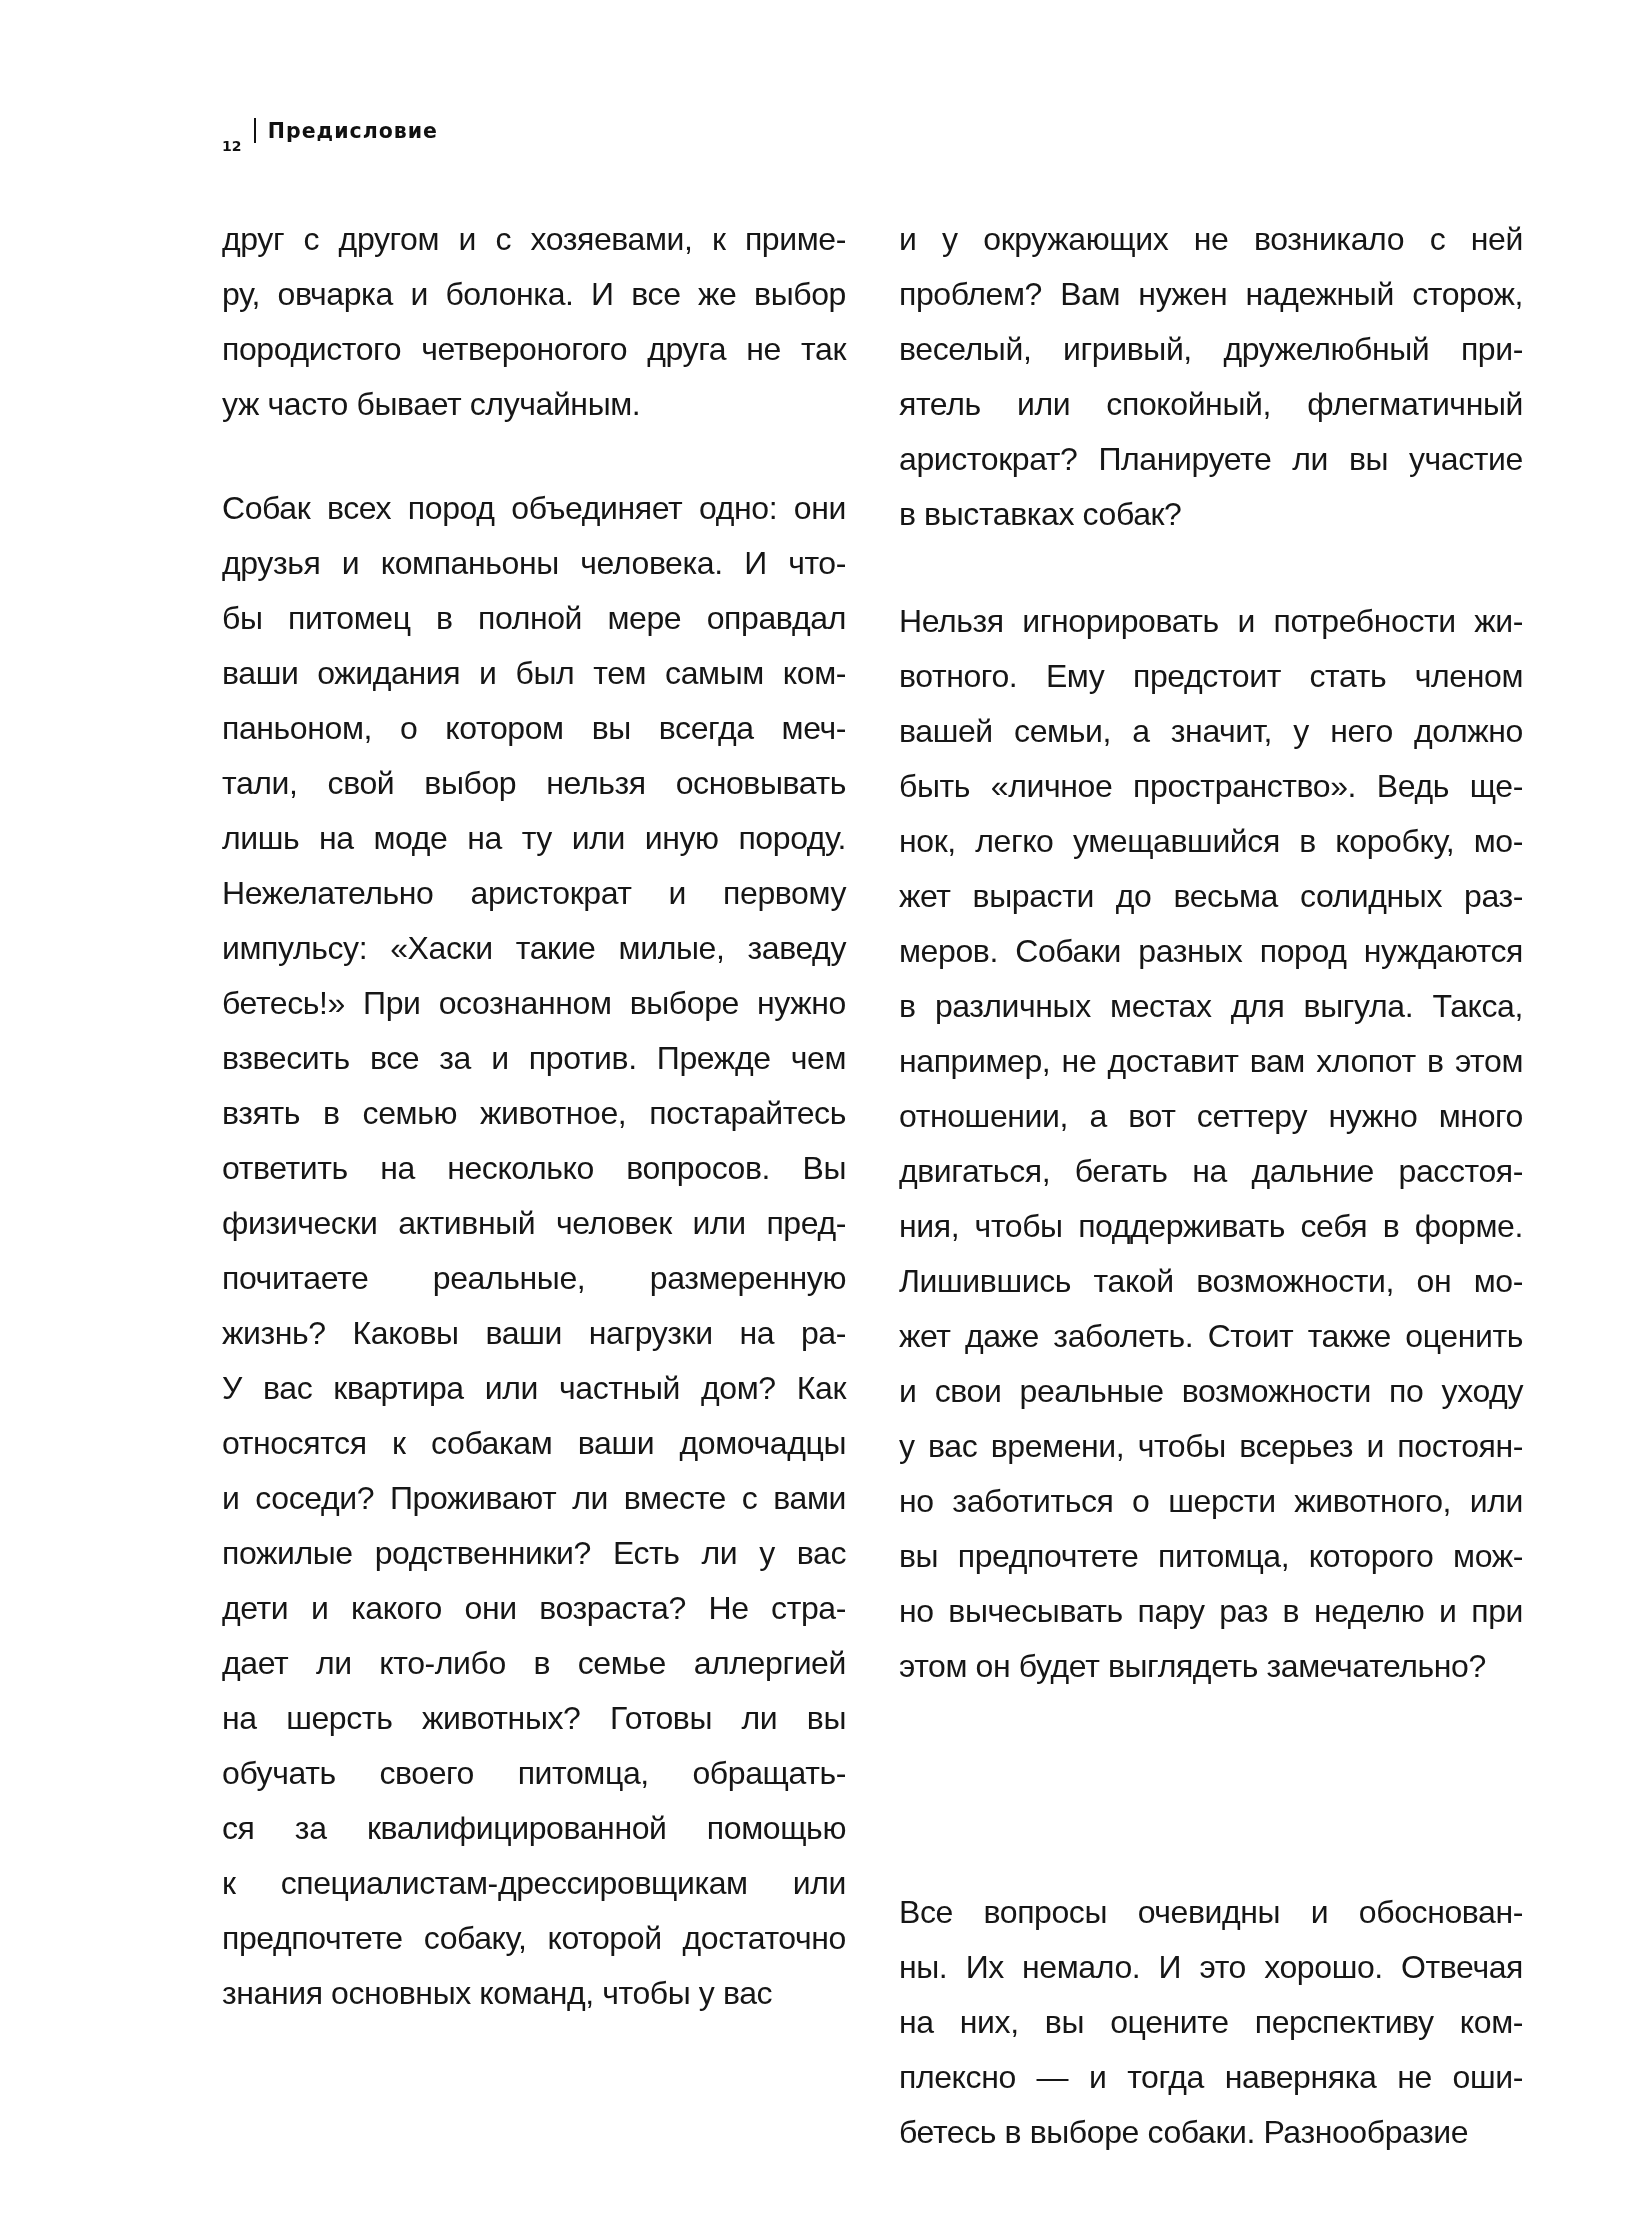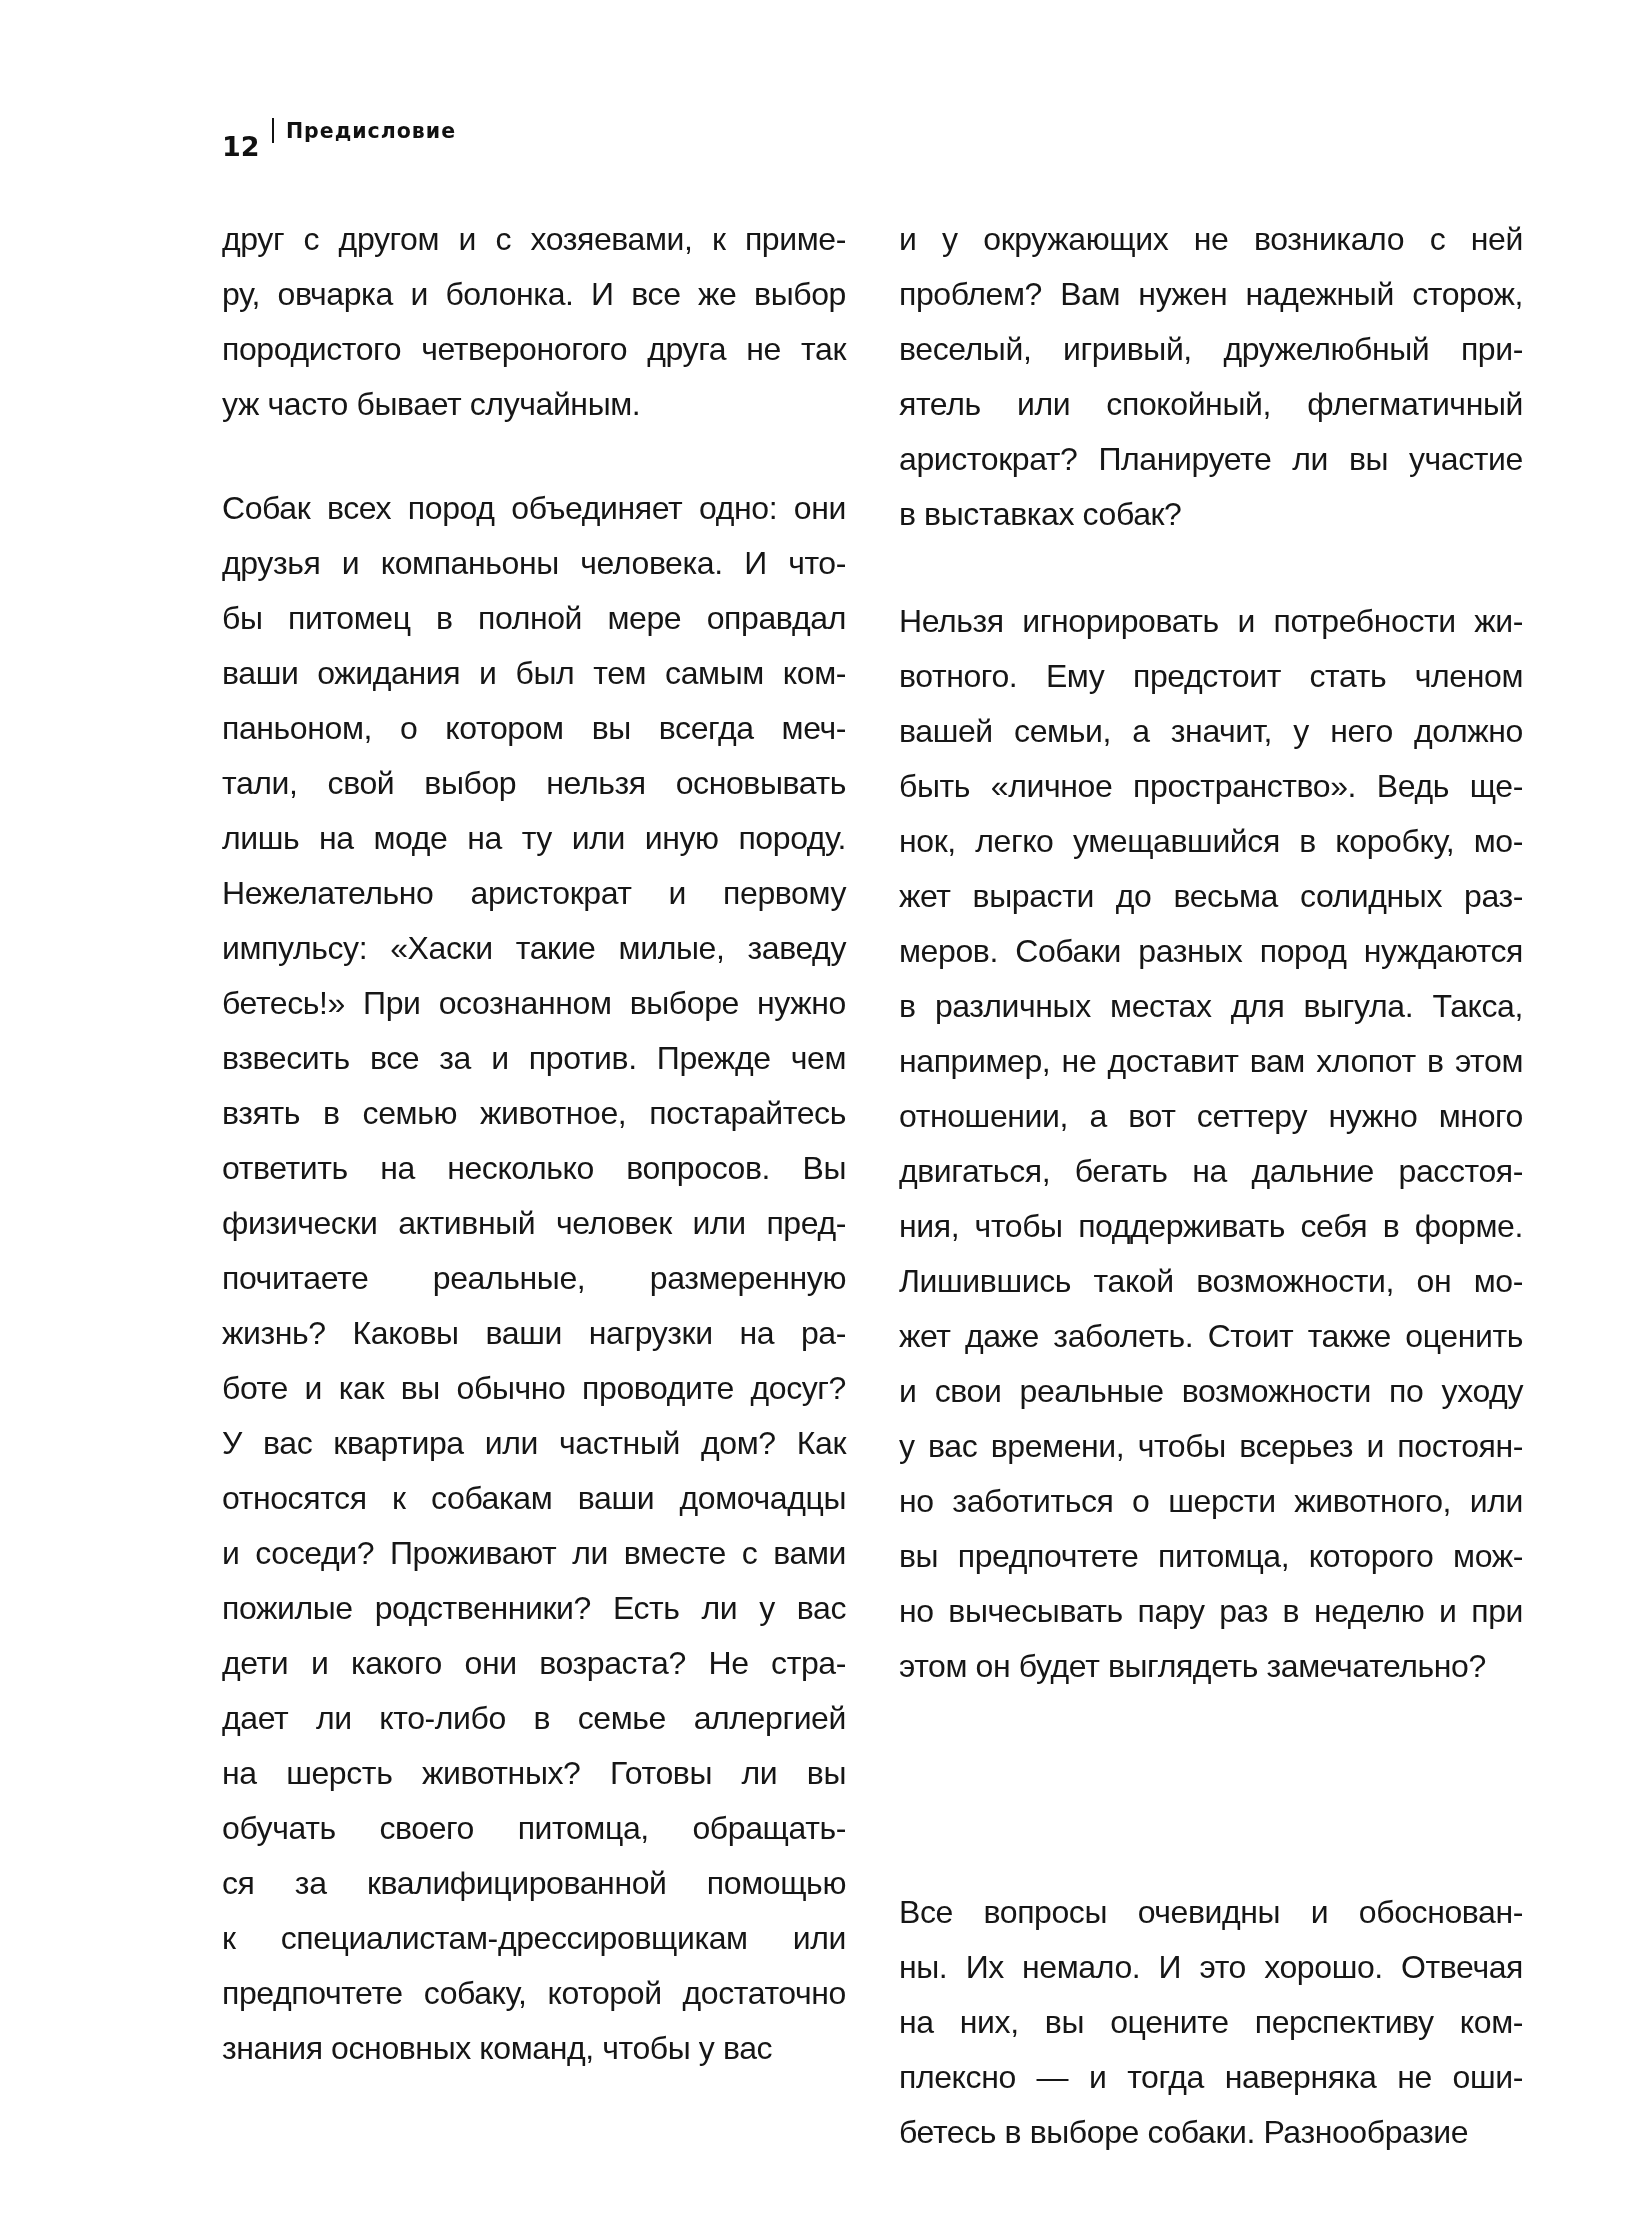--- a/index.html
+++ b/index.html
@@ -1,20 +1,20 @@
 <!DOCTYPE html>
 <html><head>
 <meta charset="utf-8">
 <style>
   html, body { margin: 0; padding: 0; background: #ffffff; }
   body { width: 1651px; height: 2226px; position: relative; overflow: hidden; }
   .page { position: absolute; left: 0; top: 0; width: 1651px; height: 2226px; background: #ffffff; color: #161616; }
   .running-head { position: absolute; left: 222px; top: 115px; height: 31px; display: flex; align-items: center;
     font-family: "DejaVu Sans", sans-serif; font-weight: bold; font-size: 20.5px; letter-spacing: 1px; color: #111; }
-  .running-head .num { font-size: 27px; letter-spacing: 0; margin-top: 31px; }
+  .running-head .num { font-size: 14px; letter-spacing: 0; margin-top: 31px; }
   .running-head .sep { display: inline-block; width: 2px; height: 25px; background: #111; margin: 0 11.7px 0 12.7px; }
   .col { position: absolute; top: 0; }
   .col.left { left: 222px; width: 624px; }
   .col.right { left: 899px; width: 624px; }
   .para { position: absolute; left: 0; width: 100%; }
   .line { display: block; height: 55px; line-height: 55px; white-space: nowrap;
     font-family: "Liberation Sans", sans-serif; font-size: 32px; color: #161616;
     text-align: justify; text-align-last: justify; letter-spacing: -0.4px; }
   .line.last { text-align-last: left; }
 </style>
@@ -45,21 +45,20 @@
         <span class="line">лишь на моде на ту или иную породу.</span>
         <span class="line">Нежелательно аристократ и первому</span>
         <span class="line">импульсу: «Хаски такие милые, заведу</span>
         <span class="line">бетесь!» При осознанном выборе нужно</span>
         <span class="line">взвесить все за и против. Прежде чем</span>
         <span class="line">взять в семью животное, постарайтесь</span>
         <span class="line">ответить на несколько вопросов. Вы</span>
         <span class="line">физически активный человек или пред-</span>
         <span class="line">почитаете реальные, размеренную</span>
         <span class="line">жизнь? Каковы ваши нагрузки на ра-</span>
-        <span class="line">боте и как вы обычно проводите досуг?</span>
         <span class="line">У вас квартира или частный дом? Как</span>
         <span class="line">относятся к собакам ваши домочадцы</span>
         <span class="line">и соседи? Проживают ли вместе с вами</span>
         <span class="line">пожилые родственники? Есть ли у вас</span>
         <span class="line">дети и какого они возраста? Не стра-</span>
         <span class="line">дает ли кто-либо в семье аллергией</span>
         <span class="line">на шерсть животных? Готовы ли вы</span>
         <span class="line">обучать своего питомца, обращать-</span>
         <span class="line">ся за квалифицированной помощью</span>
         <span class="line">к специалистам-дрессировщикам или</span>

